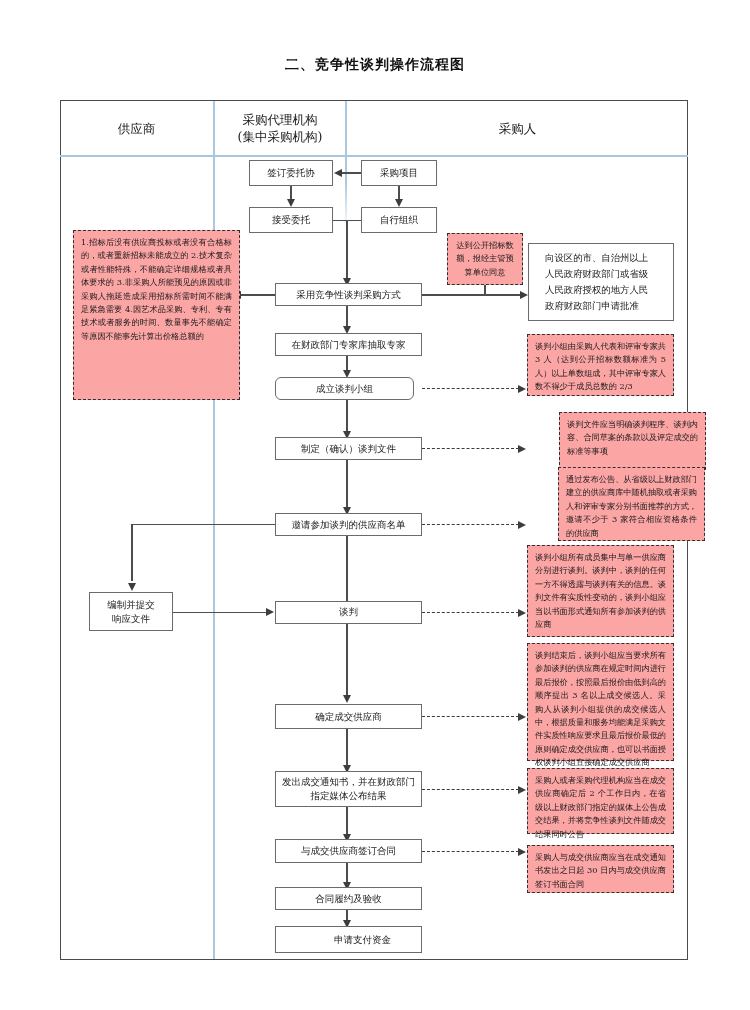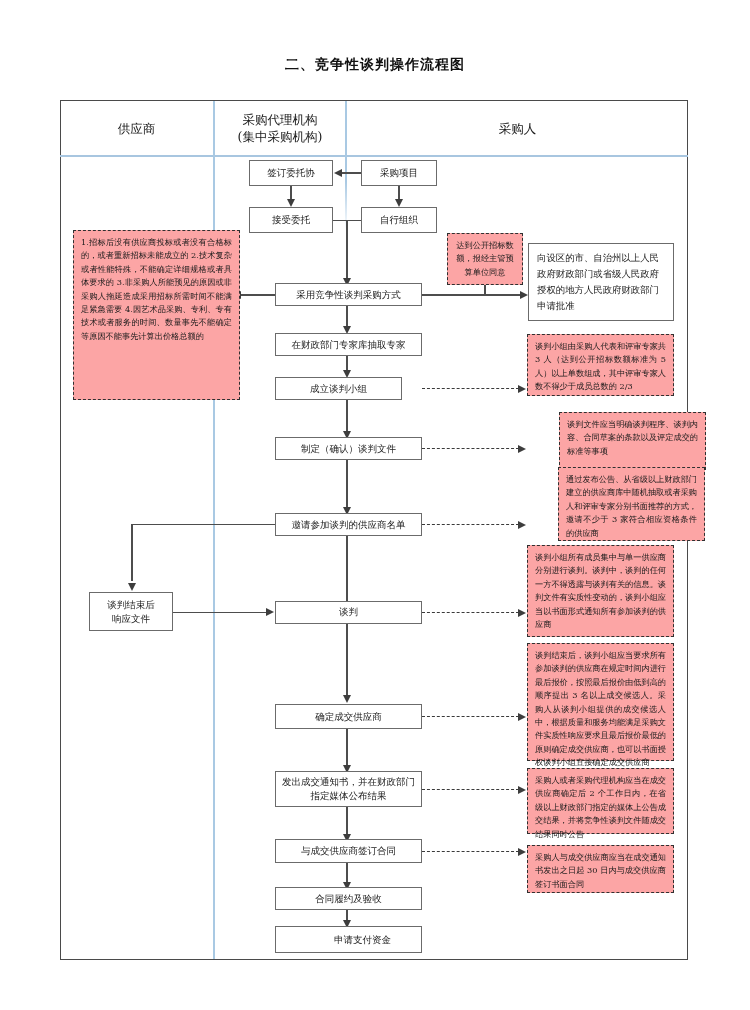--- a/index.html
+++ b/index.html
@@ -39,21 +39,21 @@
   }
   .note{
     position:absolute;box-sizing:border-box;border:1.2px dashed #303030;background:#fca5a5;
     font-family:"DejaVu Serif","Liberation Serif",serif;
     font-size:8.2px;line-height:13.4px;color:#1a1a1a;
     padding:5px 7px;text-align:justify;z-index:3;
   }
   .solidnote{
     position:absolute;box-sizing:border-box;border:1.3px solid #6b6b6b;background:#fff;
     font-family:"DejaVu Serif","Liberation Serif",serif;
-    font-size:9.4px;line-height:16px;color:#1a1a1a;padding:6px 8px;text-align:left;z-index:3;
+    font-size:9.4px;line-height:16px;color:#1a1a1a;padding:6px 16px;text-align:left;z-index:3;
   }
   .ln{position:absolute;background:#4d4d4d;z-index:1;}
   .lnv{width:1.6px;}
   .lnh{height:1.6px;}
   .dln{position:absolute;z-index:1;}
   .dlnh{height:0;border-top:1.3px dashed #3a3a3a;}
   .arw{position:absolute;width:0;height:0;z-index:2;}
   .arw-d{border-left:4.5px solid transparent;border-right:4.5px solid transparent;border-top:8px solid #3d3d3d;}
   .arw-l{border-top:4.5px solid transparent;border-bottom:4.5px solid transparent;border-right:8px solid #3d3d3d;}
   .arw-r{border-top:4.5px solid transparent;border-bottom:4.5px solid transparent;border-left:8px solid #3d3d3d;}
@@ -116,21 +116,21 @@
 <div class="node" style="left:275px;top:283px;width:147px;height:23px;">采用竞争性谈判采购方式</div>
 
 <div class="ln lnv" style="left:346px;top:306px;height:21px;"></div>
 <div class="arw arw-d" style="left:342.5px;top:326px;"></div>
 
 <div class="node" style="left:275px;top:333px;width:147px;height:23px;">在财政部门专家库抽取专家</div>
 
 <div class="ln lnv" style="left:346px;top:356px;height:15px;"></div>
 <div class="arw arw-d" style="left:342.5px;top:370px;"></div>
 
-<div class="node" style="left:275px;top:377px;width:127px;height:23px;">成立谈判小组</div>
+<div class="node" style="left:275px;top:377px;width:139px;height:23px;border-radius:6px;">成立谈判小组</div>
 
 <div class="ln lnv" style="left:346px;top:400px;height:32px;"></div>
 <div class="arw arw-d" style="left:342.5px;top:431px;"></div>
 
 <div class="node" style="left:275px;top:437px;width:147px;height:23px;">制定（确认）谈判文件</div>
 
 <div class="ln lnv" style="left:346px;top:460px;height:48px;"></div>
 <div class="arw arw-d" style="left:342.5px;top:507px;"></div>
 
 <div class="node" style="left:275px;top:513px;width:147px;height:23px;">邀请参加谈判的供应商名单</div>
@@ -158,21 +158,21 @@
 <div class="ln lnv" style="left:346px;top:863px;height:20px;"></div>
 <div class="arw arw-d" style="left:342.5px;top:882px;"></div>
 
 <div class="node" style="left:275px;top:887px;width:147px;height:23px;">合同履约及验收</div>
 
 <div class="ln lnv" style="left:346px;top:910px;height:11px;"></div>
 <div class="arw arw-d" style="left:342.5px;top:920px;"></div>
 
 <div class="node" style="left:275px;top:926px;width:147px;height:27px;padding-left:32px;">申请支付资金</div>
 
-<div class="node" style="left:89px;top:592px;width:84px;height:39px;white-space:pre-line;">谈判结束后
+<div class="node" style="left:89px;top:592px;width:84px;height:39px;white-space:pre-line;">编制并提交
 响应文件</div>
 
 <div class="ln lnh" style="left:131px;top:523.5px;width:146px;"></div>
 <div class="ln lnv" style="left:131px;top:523.5px;height:57px;"></div>
 <div class="arw arw-d" style="left:127.5px;top:583px;"></div>
 
 <div class="ln lnh" style="left:173px;top:611.5px;width:94px;"></div>
 <div class="arw arw-r" style="left:266px;top:608px;"></div>
 
 <div class="note" style="left:527px;top:334px;width:147px;height:62px;">谈判小组由采购人代表和评审专家共 3 人（达到公开招标数额标准为 5 人）以上单数组成，其中评审专家人数不得少于成员总数的 2/3</div>

